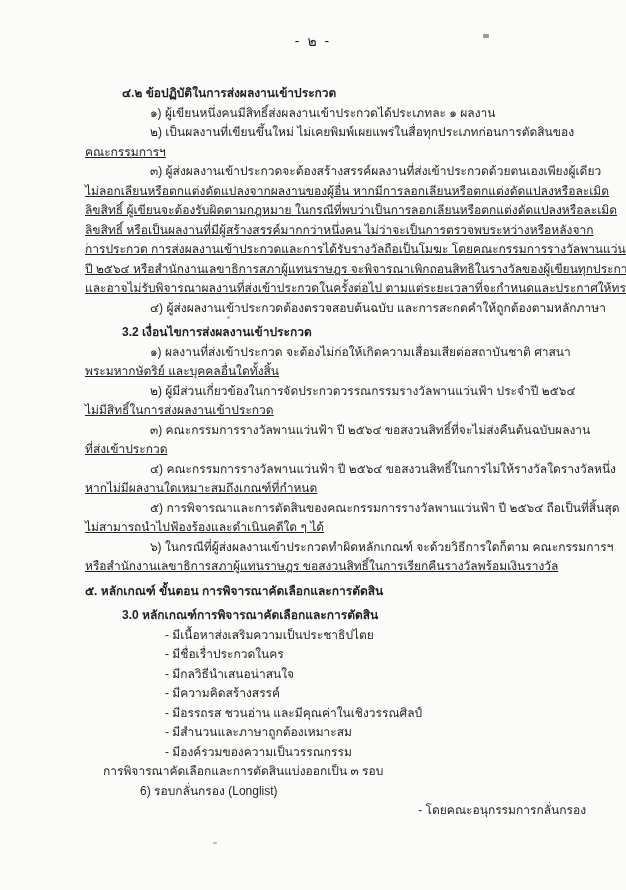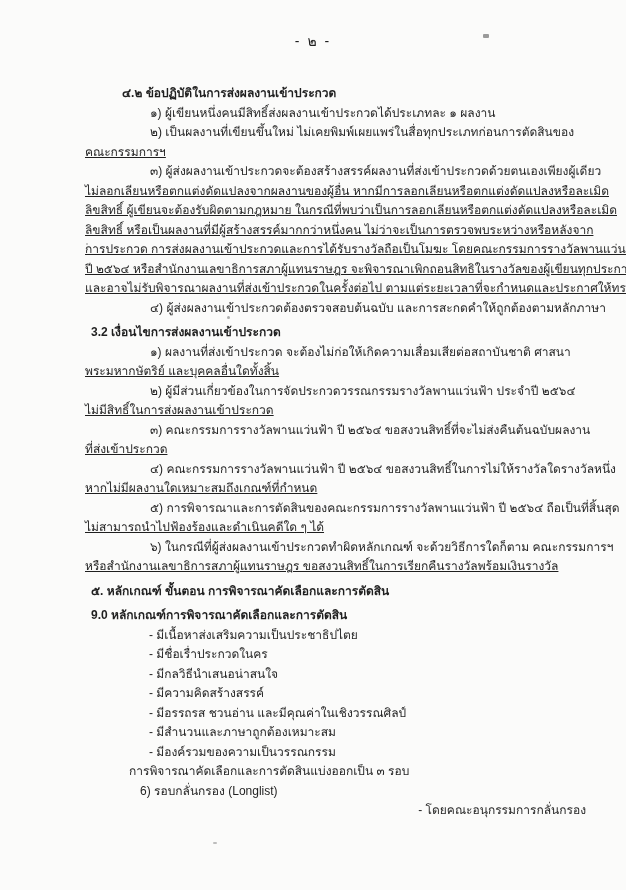--- a/index.html
+++ b/index.html
@@ -35,25 +35,25 @@
     font-size: 12px;
     line-height: 19.5px;
     white-space: nowrap;
     font-weight: 500;
   }
   
   .section-heading { margin-left: 0;    font-weight: 700; }
   .sub-heading     { margin-left: 37px; font-weight: 700; }
   .numbered-item   { margin-left: 65px; }
   .body-line       { margin-left: 0; text-decoration: underline; }
-  .dash-item       { margin-left: 64px; }
-  .step-intro      { margin-left: 44px; }
+  .dash-item       { margin-left: 80px; }
+  .step-intro      { margin-left: 18px; }
   .round-item      { margin-left: 55px; }
   .round-dash      { margin-left: 67px; text-align: right; }
-  .gap             { margin-top: 5px; margin-left: 6px; }
+  .gap             { margin-top: 5px; }
 
   
   .speck {
     position: absolute;
     background: #4a4a4a;
     border-radius: 1px;
   }
   .speck-1 { left: 483px; top: 34px;  width: 6px; height: 4px; opacity: .55; }
   .speck-2 { left: 227px; top: 316px; width: 3px; height: 3px; opacity: .45; border-radius: 50%; }
   .speck-3 { left: 86px;  top: 243px; width: 2px; height: 2px; opacity: .4;  border-radius: 50%; }
@@ -85,21 +85,21 @@
       <div class="line body-line">ไม่มีสิทธิ์ในการส่งผลงานเข้าประกวด</div>
       <div class="line numbered-item">๓) คณะกรรมการรางวัลพานแว่นฟ้า ปี ๒๕๖๔ ขอสงวนสิทธิ์ที่จะไม่ส่งคืนต้นฉบับผลงาน</div>
       <div class="line body-line">ที่ส่งเข้าประกวด</div>
       <div class="line numbered-item">๔) คณะกรรมการรางวัลพานแว่นฟ้า ปี ๒๕๖๔ ขอสงวนสิทธิ์ในการไม่ให้รางวัลใดรางวัลหนึ่ง</div>
       <div class="line body-line">หากไม่มีผลงานใดเหมาะสมถึงเกณฑ์ที่กำหนด</div>
       <div class="line numbered-item">๕) การพิจารณาและการตัดสินของคณะกรรมการรางวัลพานแว่นฟ้า ปี ๒๕๖๔ ถือเป็นที่สิ้นสุด</div>
       <div class="line body-line">ไม่สามารถนำไปฟ้องร้องและดำเนินคดีใด ๆ ได้</div>
       <div class="line numbered-item">๖) ในกรณีที่ผู้ส่งผลงานเข้าประกวดทำผิดหลักเกณฑ์ จะด้วยวิธีการใดก็ตาม คณะกรรมการฯ</div>
       <div class="line body-line">หรือสำนักงานเลขาธิการสภาผู้แทนราษฎร ขอสงวนสิทธิ์ในการเรียกคืนรางวัลพร้อมเงินรางวัล</div>
       <div class="line section-heading gap">๕. หลักเกณฑ์ ขั้นตอน การพิจารณาคัดเลือกและการตัดสิน</div>
-      <div class="line sub-heading gap">9.0 หลักเกณฑ์การพิจารณาคัดเลือกและการตัดสิน</div>
+      <div class="line sub-heading gap">3.0 หลักเกณฑ์การพิจารณาคัดเลือกและการตัดสิน</div>
       <div class="line dash-item">- มีเนื้อหาส่งเสริมความเป็นประชาธิปไตย</div>
       <div class="line dash-item">- มีชื่อเรื่าประกวดในคร</div>
       <div class="line dash-item">- มีกลวิธีนำเสนอน่าสนใจ</div>
       <div class="line dash-item">- มีความคิดสร้างสรรค์</div>
       <div class="line dash-item">- มีอรรถรส ชวนอ่าน และมีคุณค่าในเชิงวรรณศิลป์</div>
       <div class="line dash-item">- มีสำนวนและภาษาถูกต้องเหมาะสม</div>
       <div class="line dash-item">- มีองค์รวมของความเป็นวรรณกรรม</div>
       <div class="line step-intro">การพิจารณาคัดเลือกและการตัดสินแบ่งออกเป็น ๓ รอบ</div>
       <div class="line round-item">6) รอบกลั่นกรอง (Longlist)</div>
       <div class="line round-dash">- โดยคณะอนุกรรมการกลั่นกรอง</div>

